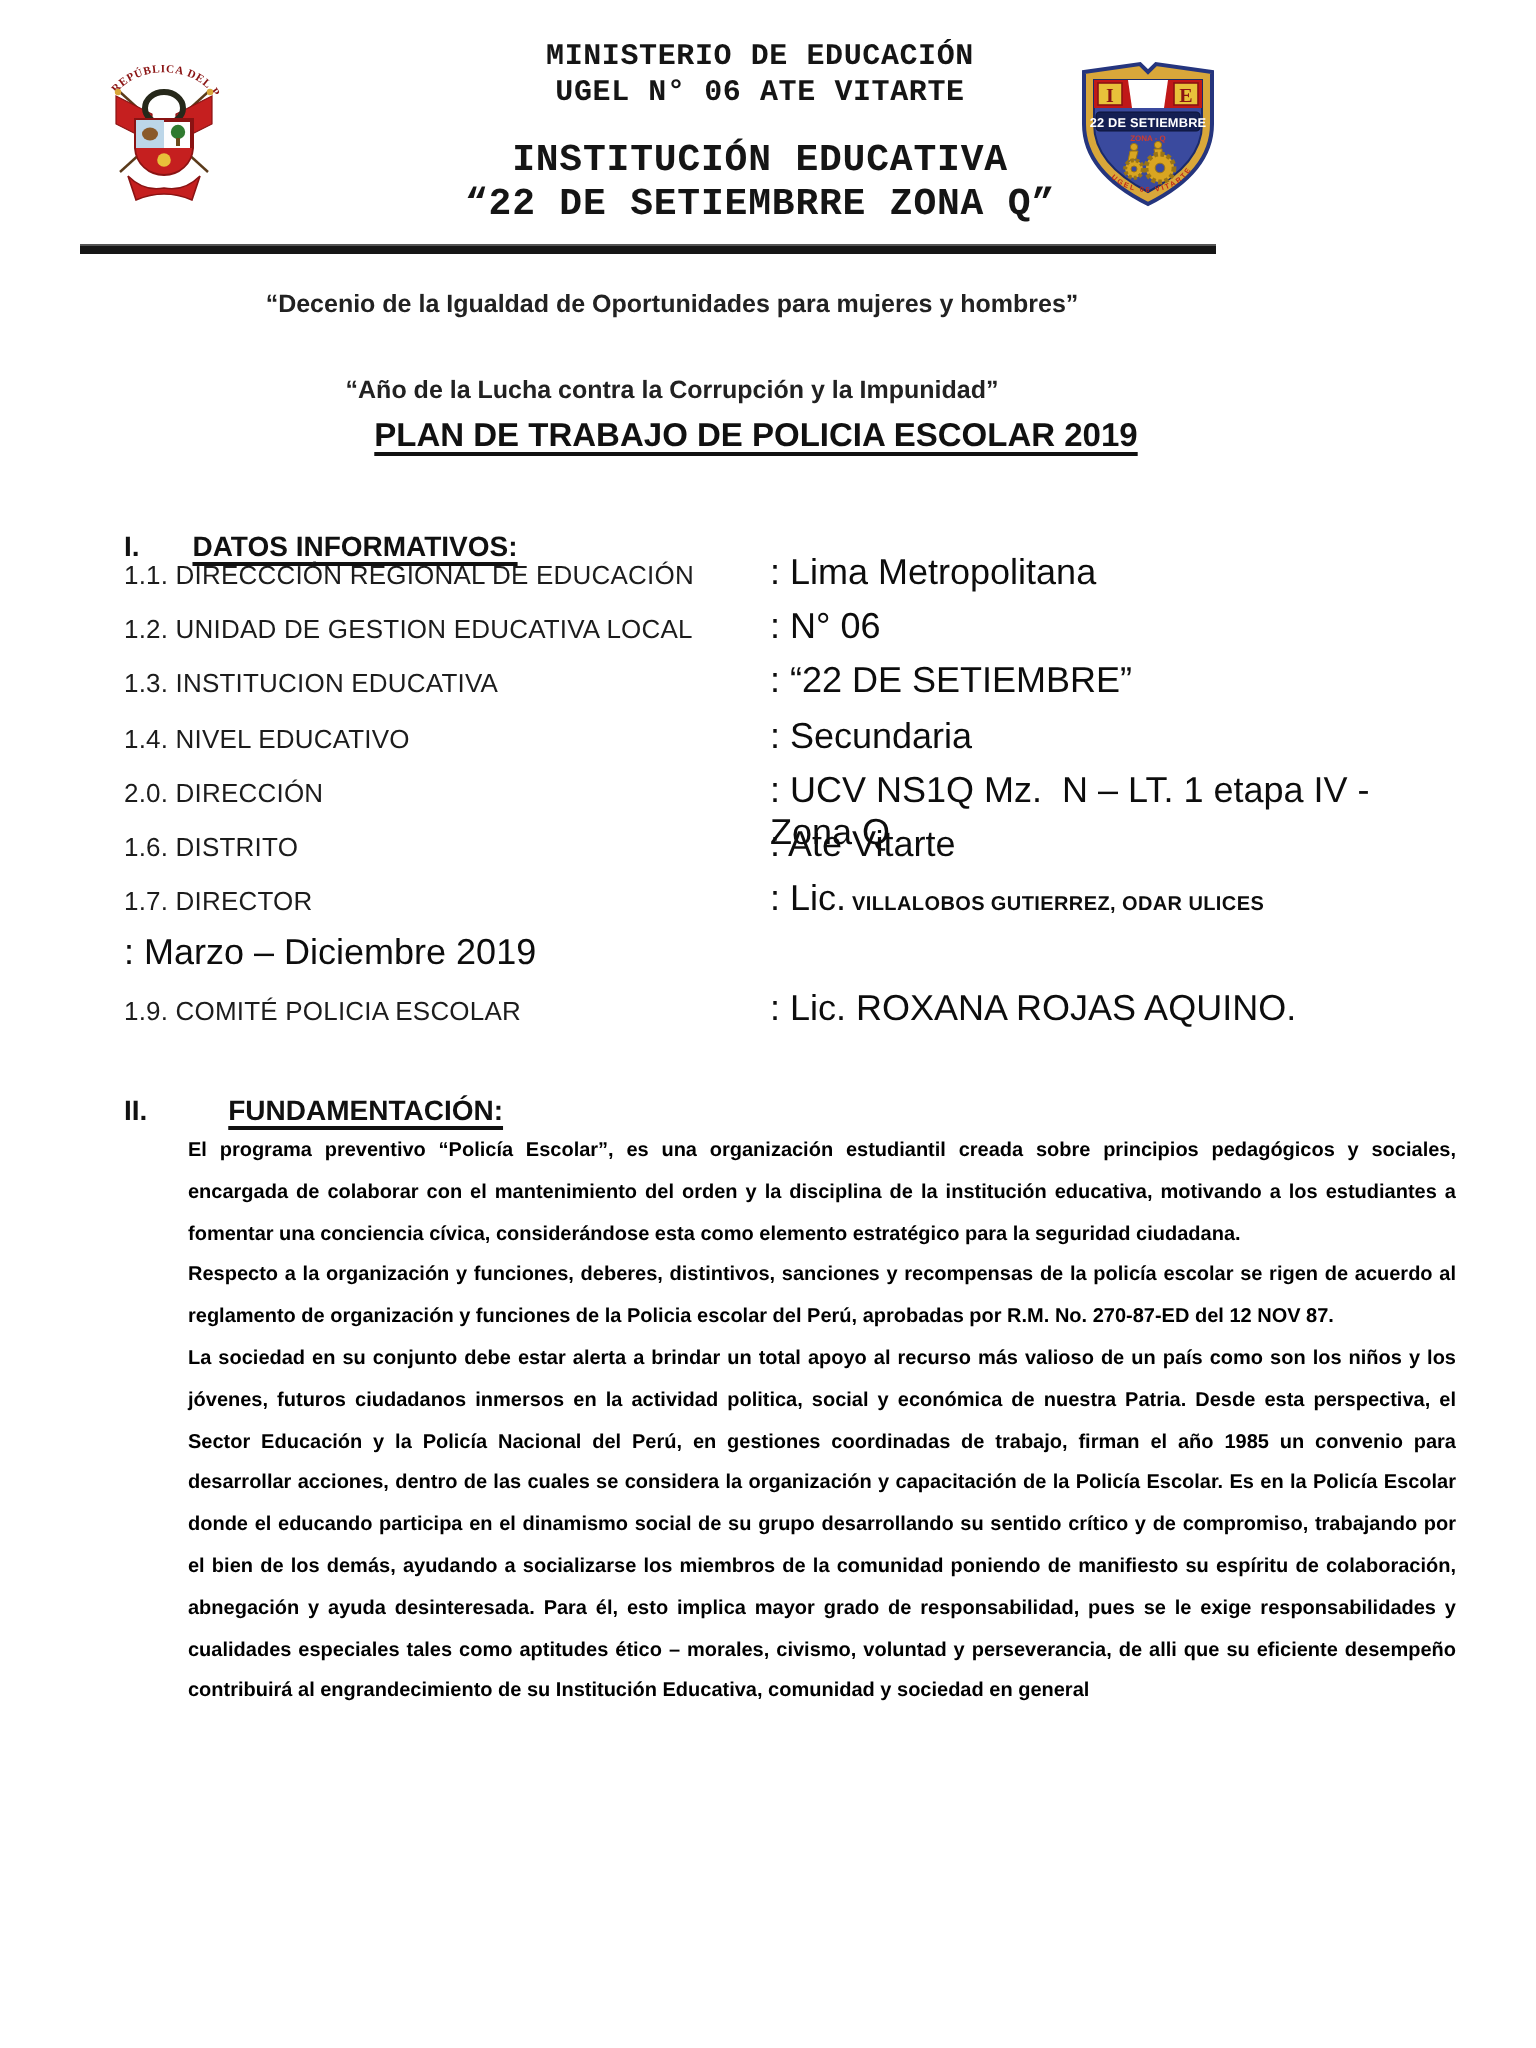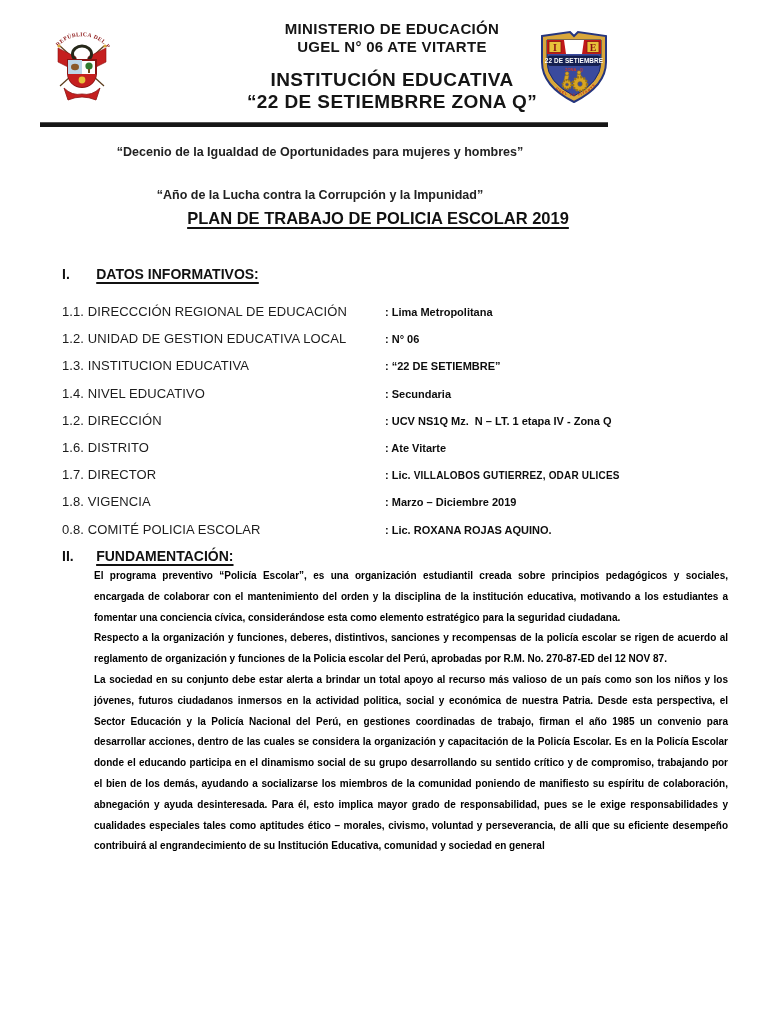--- a/index.html
+++ b/index.html
@@ -1,47 +1,47 @@
 <!DOCTYPE html>
 <html><head>
 <meta charset="utf-8">
 <style>
   html,body{margin:0;padding:0;background:#ffffff;}
   .page{position:relative;width:768px;height:1024px;background:#ffffff;overflow:hidden;
         font-family:"Liberation Sans",sans-serif;color:#1b1b1b;}
   .abs{position:absolute;}
 
   
-  .hdr-text{left:162px;top:20px;width:460px;text-align:center;
-            font-family:Liberation Sans, sans-serif;font-weight:bold;color:#151515;}
+  .hdr-text{left:150px;top:20px;width:460px;text-align:center;
+            font-family:Liberation Mono, monospace;font-weight:bold;color:#151515;}
   .hdr-line-sm{font-size:15px;line-height:18px;letter-spacing:.3px;}
   .hdr-line-lg{font-size:19px;line-height:22px;letter-spacing:.4px;}
   .hdr-gap{height:13px;}
   .divider{left:40px;top:122px;width:568px;height:4px;background:#161616;
            border-top:1px solid #555;}
 
   
-  .motto{left:0;width:640px;text-align:center;font-size:12.5px;font-weight:bold;color:#222;}
+  .motto{left:16px;width:640px;text-align:center;font-size:12.5px;font-weight:bold;color:#222;}
 
   
   .doc-title{left:0;top:209px;width:756px;text-align:center;font-size:16.5px;font-weight:bold;
              color:#111;}
   .doc-title span{text-decoration:underline;text-decoration-thickness:1.5px;text-underline-offset:3px;}
 
   
   .sec-num{font-size:14px;font-weight:bold;color:#111;}
   .sec-head{font-size:14px;font-weight:bold;color:#111;text-decoration:underline;
             text-decoration-thickness:1.5px;text-underline-offset:3px;}
 
   
-  .items{left:62px;top:304px;width:666px;}
+  .items{left:62px;top:276px;width:666px;}
   .item-row{display:flex;align-items:baseline;height:27.2px;}
   .item-label{width:323px;flex:0 0 323px;font-size:13px;font-weight:400;color:#1c1c1c;
               letter-spacing:.1px;white-space:pre-wrap;}
-  .item-value{font-size:11px;font-weight:bold;color:#0d0d0d;white-space:pre-wrap;}
+  .item-value{font-size:18px;font-weight:normal;color:#0d0d0d;white-space:pre-wrap;}
   .item-value-small{font-size:10px;font-weight:bold;color:#0d0d0d;margin-left:3px;letter-spacing:.2px;}
 
   
   .paras{left:94px;top:566px;width:634px;}
   .paras p{margin:0;text-align:justify;font-size:10px;font-weight:600;color:#000000;
            line-height:20.8px;white-space:pre-wrap;}
 </style>
 </head>
 <body>
 
@@ -152,45 +152,44 @@
     </div>
     <div class="item-row">
       <span class="item-label">1.3. INSTITUCION EDUCATIVA</span>
       <span class="item-value">: “22 DE SETIEMBRE”</span>
     </div>
     <div class="item-row">
       <span class="item-label">1.4. NIVEL EDUCATIVO</span>
       <span class="item-value">: Secundaria</span>
     </div>
     <div class="item-row">
-      <span class="item-label">1.2. DIRECCIÓN</span>
+      <span class="item-label">2.0. DIRECCIÓN</span>
       <span class="item-value">: UCV NS1Q Mz.  N – LT. 1 etapa IV - Zona Q</span>
     </div>
     <div class="item-row">
       <span class="item-label">1.6. DISTRITO</span>
       <span class="item-value">: Ate Vitarte</span>
     </div>
     <div class="item-row">
       <span class="item-label">1.7. DIRECTOR</span>
       <span class="item-value">: Lic.</span>
       <span class="item-value-small">VILLALOBOS GUTIERREZ, ODAR ULICES</span>
     </div>
     <div class="item-row">
-      <span class="item-label">1.8. VIGENCIA</span>
       <span class="item-value">: Marzo – Diciembre 2019</span>
     </div>
     <div class="item-row">
-      <span class="item-label">0.8. COMITÉ POLICIA ESCOLAR</span>
+      <span class="item-label">1.9. COMITÉ POLICIA ESCOLAR</span>
       <span class="item-value">: Lic. ROXANA ROJAS AQUINO.</span>
     </div>
   </div>
 
   <div class="abs" style="left:62px;top:547px;">
     <span class="sec-num">II.</span>
-    <span class="sec-head" style="margin-left:18px;">FUNDAMENTACIÓN:</span>
+    <span class="sec-head" style="margin-left:36px;">FUNDAMENTACIÓN:</span>
   </div>
 
   <div class="abs paras">
     <p>El programa preventivo “Policía Escolar”, es una organización estudiantil creada sobre principios pedagógicos y sociales, encargada de colaborar con el mantenimiento del orden y la disciplina de la institución educativa, motivando a los estudiantes a fomentar una conciencia cívica, considerándose esta como elemento estratégico para la seguridad ciudadana.</p>
     <p>Respecto a la organización y funciones, deberes, distintivos, sanciones y recompensas de la policía escolar se rigen de acuerdo al reglamento de organización y funciones de la Policia escolar del Perú, aprobadas por R.M. No. 270-87-ED del 12 NOV 87.</p>
     <p>La sociedad en su conjunto debe estar alerta a brindar un total apoyo al recurso más valioso de un país como son los niños y los jóvenes, futuros ciudadanos inmersos en la actividad politica, social y económica de nuestra Patria. Desde esta perspectiva, el Sector Educación y la Policía Nacional del Perú, en gestiones coordinadas de trabajo, firman el año 1985 un convenio para desarrollar acciones, dentro de las cuales se considera la organización y capacitación de la Policía Escolar. Es en la Policía Escolar donde el educando participa en el dinamismo social de su grupo desarrollando su sentido crítico y de compromiso, trabajando por el bien de los demás, ayudando a socializarse los miembros de la comunidad poniendo de manifiesto su espíritu de colaboración, abnegación y ayuda desinteresada. Para él, esto implica mayor grado de responsabilidad, pues se le exige responsabilidades y cualidades especiales tales como aptitudes ético – morales, civismo, voluntad y perseverancia, de alli que su eficiente desempeño contribuirá al engrandecimiento de su Institución Educativa, comunidad y sociedad en general</p>
   </div>
 
 </div>
 

